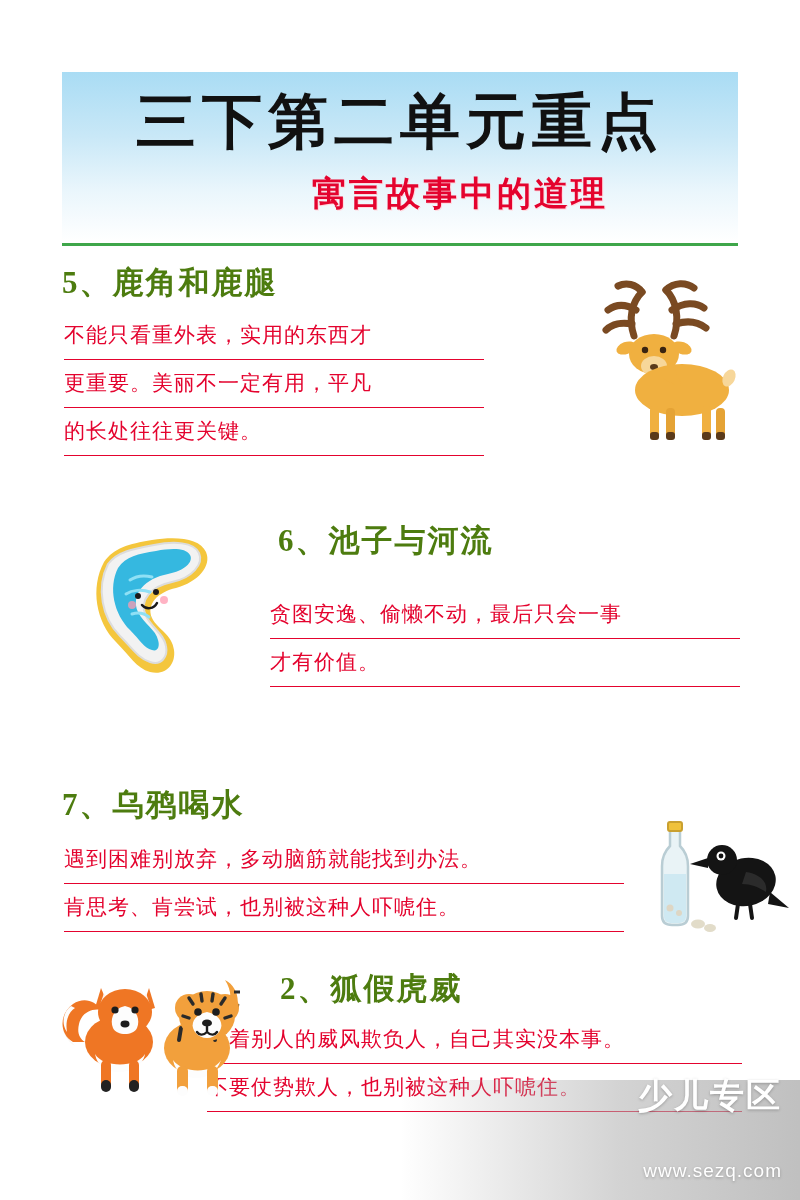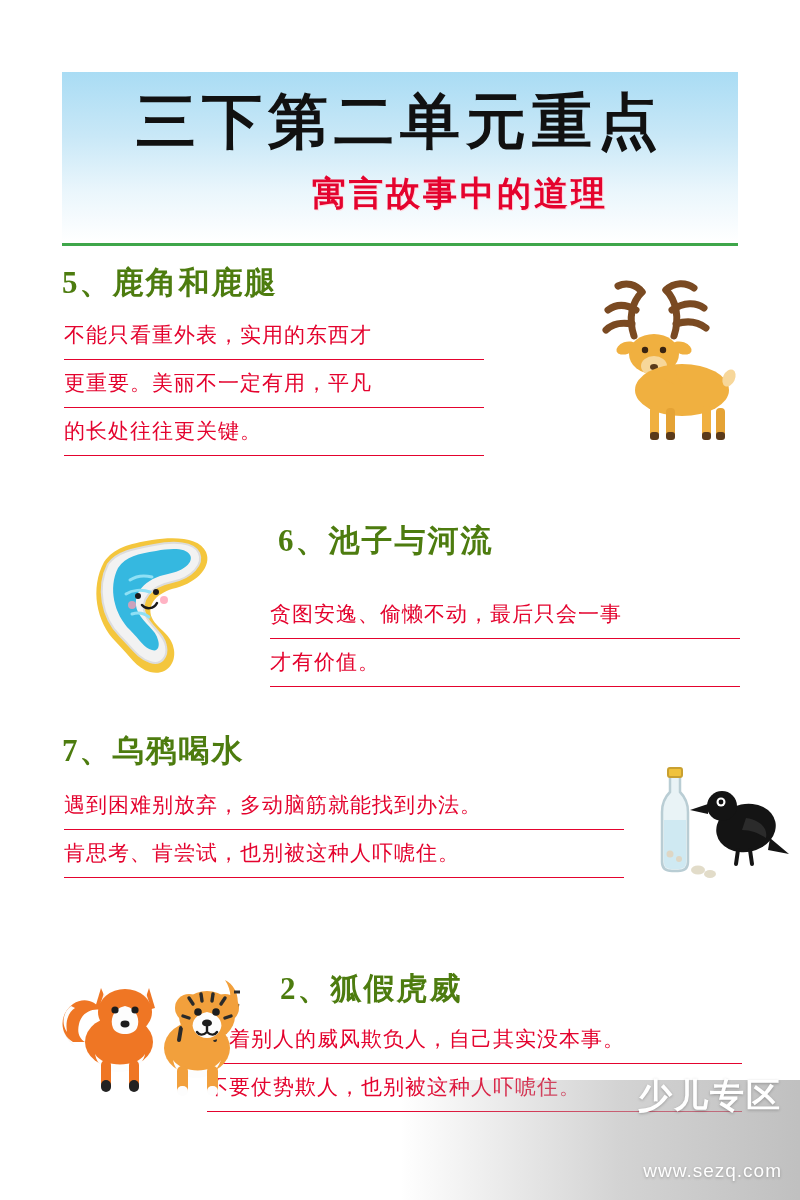--- a/index.html
+++ b/index.html
@@ -102,21 +102,21 @@
   #sec5 { left: 62px; top: 262px; width: 676px; height: 200px; }
   #sec5 .sec-title { position: absolute; left: 0; top: 0; }
   #sec5 .sec-body { position: absolute; left: 2px; top: 56px; width: 420px; }
 
   
   #sec6 { left: 62px; top: 508px; width: 676px; height: 210px; }
   #sec6 .sec-title { position: absolute; left: 216px; top: 12px; }
   #sec6 .sec-body { position: absolute; left: 208px; top: 76px; width: 470px; margin-top: 13px; }
 
   
-  #sec7 { left: 62px; top: 730px; width: 676px; height: 170px; }
+  #sec7 { left: 62px; top: 784px; width: 676px; height: 170px; }
   #sec7 .sec-title { position: absolute; left: 0; top: 0; }
   #sec7 .sec-body { position: absolute; left: 2px; top: 58px; width: 560px; }
 
   
   #sec8 { left: 62px; top: 950px; width: 676px; height: 170px; }
   #sec8 .sec-title { position: absolute; left: 218px; top: 18px; }
   #sec8 .sec-body { position: absolute; left: 145px; top: 72px; width: 535px; }
 
   
   .illus { position: absolute; }

